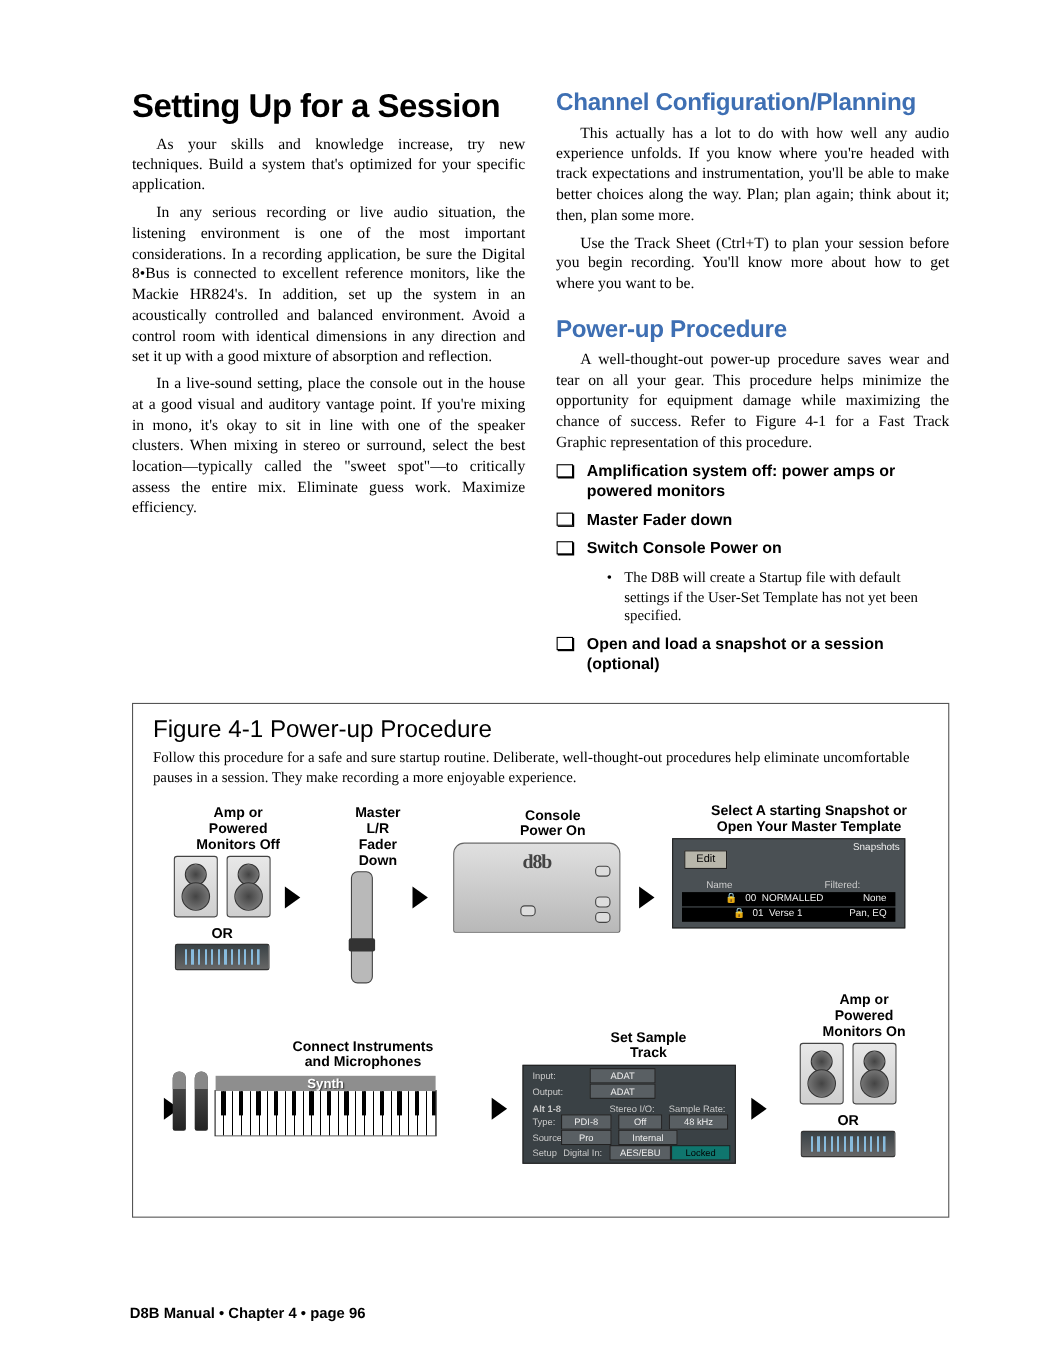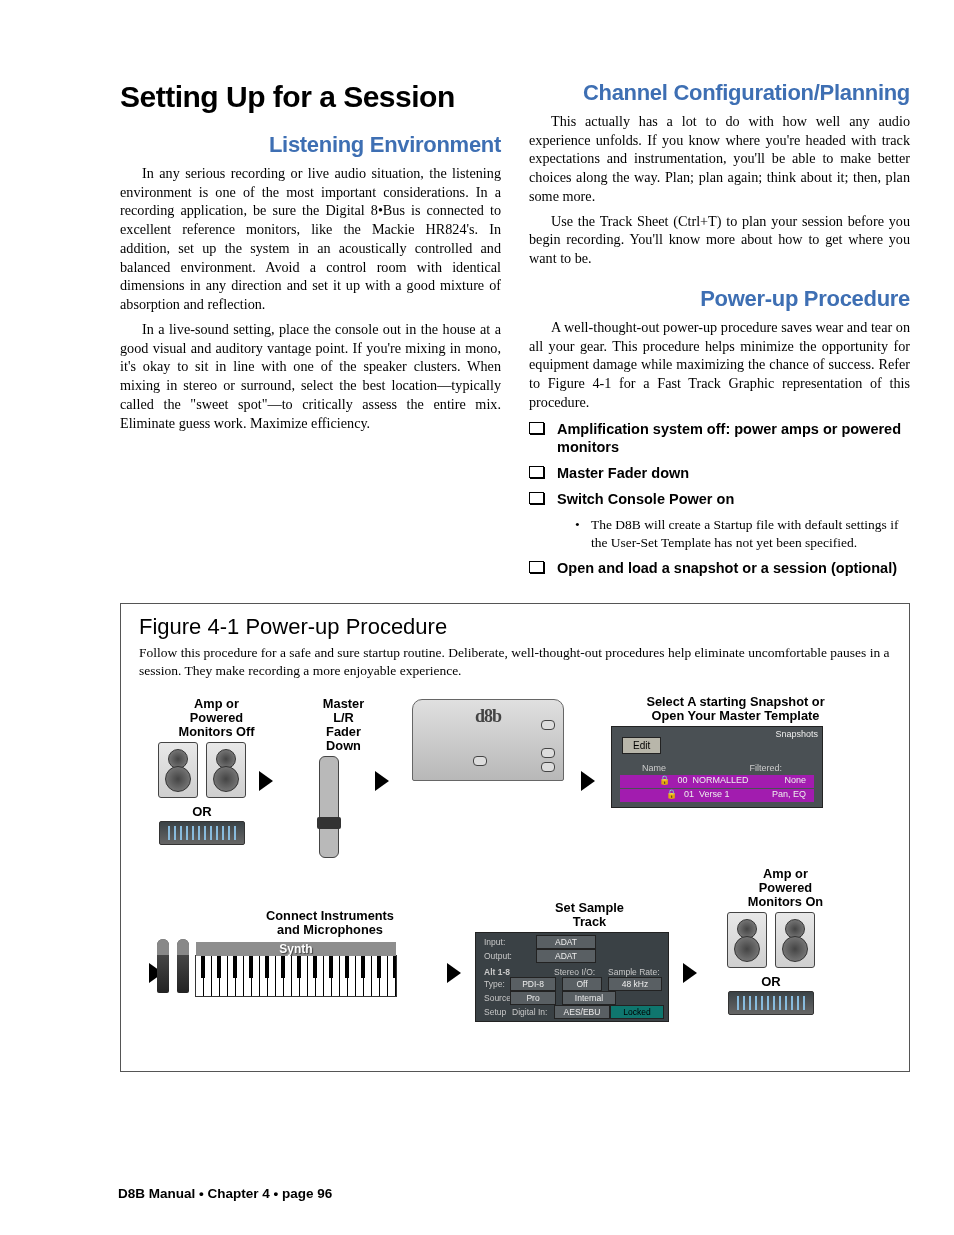--- a/index.html
+++ b/index.html
@@ -5,21 +5,21 @@
   html, body { margin: 0; padding: 0; }
   body {
     width: 954px;
     height: 1235px;
     font-family: Georgia, "Times New Roman", serif;
     color: #000;
     position: relative;
     background: #fff;
   }
   .page {
-    padding: 80px 44px 40px 120px;
+    padding: 80px 91px 40px 120px;
     box-sizing: border-box;
     height: 100%;
     position: relative;
   }
   .columns {
     display: flex;
     gap: 28px;
   }
   .col {
     flex: 1;
@@ -32,21 +32,20 @@
     margin: 0 0 8px 0;
     letter-spacing: -0.5px;
   }
   h2.sub {
     font-family: "Arial Narrow", Arial, sans-serif;
     font-weight: 600;
     font-size: 22px;
     color: #3e6fb3;
     margin: 18px 0 6px 0;
     letter-spacing: -0.3px;
-    text-align: right;
   }
   p.body {
     font-size: 14.2px;
     line-height: 1.32;
     margin: 0 0 6px 0;
     text-indent: 22px;
     text-align: justify;
   }
   .checklist {
     list-style: none;
@@ -221,21 +220,21 @@
     font-family: Arial, sans-serif;
     font-size: 9px;
     color: #ccc;
     position: relative;
     overflow: hidden;
   }
   .snapshots .tab { position: absolute; right: 4px; top: 2px; font-size: 9px; color: #eee; }
   .snapshots .edit { position: absolute; left: 10px; top: 10px; padding: 2px 10px; background: #b8b6aa; color: #000; font-size: 10px; border: 1px solid #222; }
   .snapshots .hdr { position: absolute; left: 30px; top: 36px; }
   .snapshots .hdr2{ position: absolute; right: 40px; top: 36px; text-align: right; }
-  .snapshots .row { position: absolute; left: 8px; right: 8px; height: 13px; background: #a21caf; font-size: 9px; color: #eee; }
+  .snapshots .row { position: absolute; left: 8px; right: 8px; height: 13px; background: #000000; font-size: 9px; color: #eee; }
   .snapshots .row span.lock { color: #e6c04a; margin: 0 4px; }
   .snapshots .row1 { top: 48px; }
   .snapshots .row2 { top: 62px; }
 
   .mics {
     display: inline-block;
   }
   .mic {
     width: 12px; height: 54px; display: inline-block;
     background: linear-gradient(#555,#222);
@@ -289,22 +288,22 @@
 </style>
 </head>
 <body>
 
 <div class="page">
 
   <div class="columns">
 
     <div class="col">
       <h1>Setting Up for a Session</h1>
-
-      <h2 class="sub">Listening Environment</h2>
+      <p class="body">As your skills and knowledge increase, try new techniques. Build a system that's optimized for your specific application.</p>
+
       <p class="body">In any serious recording or live audio situation, the listening environment is one of the most important considerations. In a recording application, be sure the Digital 8•Bus is connected to excellent reference monitors, like the Mackie HR824's. In addition, set up the system in an acoustically controlled and balanced environment. Avoid a control room with identical dimensions in any direction and set it up with a good mixture of absorption and reflection.</p>
       <p class="body">In a live-sound setting, place the console out in the house at a good visual and auditory vantage point. If you're mixing in mono, it's okay to sit in line with one of the speaker clusters. When mixing in stereo or surround, select the best location—typically called the "sweet spot"—to critically assess the entire mix. Eliminate guess work. Maximize efficiency.</p>
     </div>
 
     <div class="col">
       <h2 class="sub" style="margin-top:0">Channel Configuration/Planning</h2>
       <p class="body">This actually has a lot to do with how well any audio experience unfolds. If you know where you're headed with track expectations and instrumentation, you'll be able to make better choices along the way. Plan; plan again; think about it; then, plan some more.</p>
       <p class="body">Use the Track Sheet (Ctrl+T) to plan your session before you begin recording. You'll know more about how to get where you want to be.</p>
 
       <h2 class="sub">Power-up Procedure</h2>
@@ -357,20 +356,22 @@
 
       <div class="step" style="left:150px; top:4px; width:80px">
         <div class="step-label">Master L/R
 Fader Down</div>
         <div class="fader"></div>
       </div>
 
       <div class="arrow-r" style="left:236px; top:78px"></div>
 
       <div class="step" style="left:264px; top:6px; width:170px">
+        <div class="step-label">Console
+Power On</div>
         <div class="console">
           <span class="btn" style="right:8px; top:20px"></span>
           <span class="btn" style="right:8px; top:48px"></span>
           <span class="btn" style="right:8px; top:62px"></span>
           <span class="btn" style="left:60px; top:56px"></span>
         </div>
       </div>
 
       <div class="arrow-r" style="left:442px; top:78px"></div>
 

